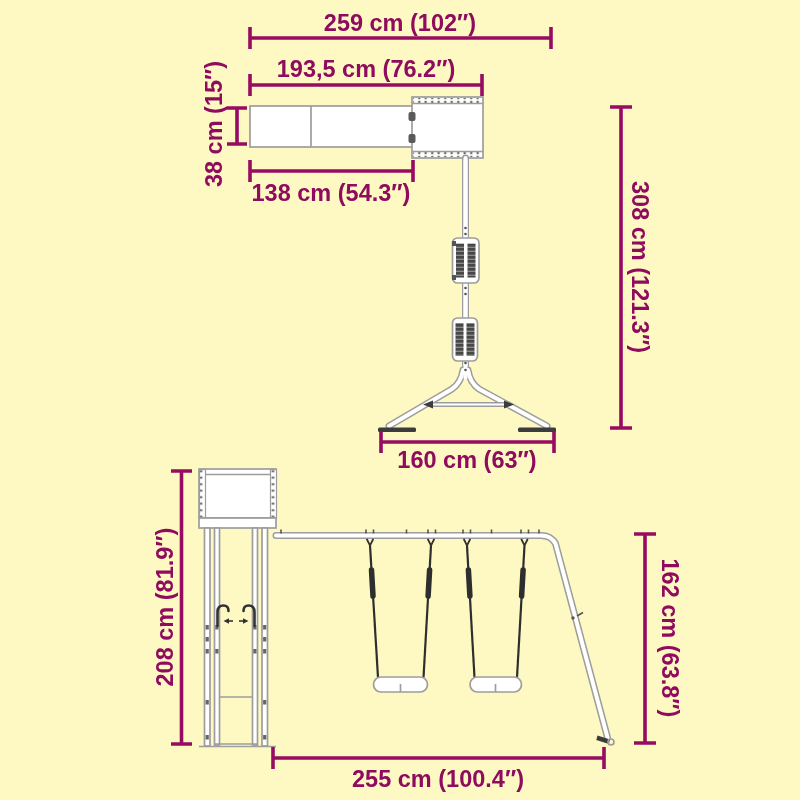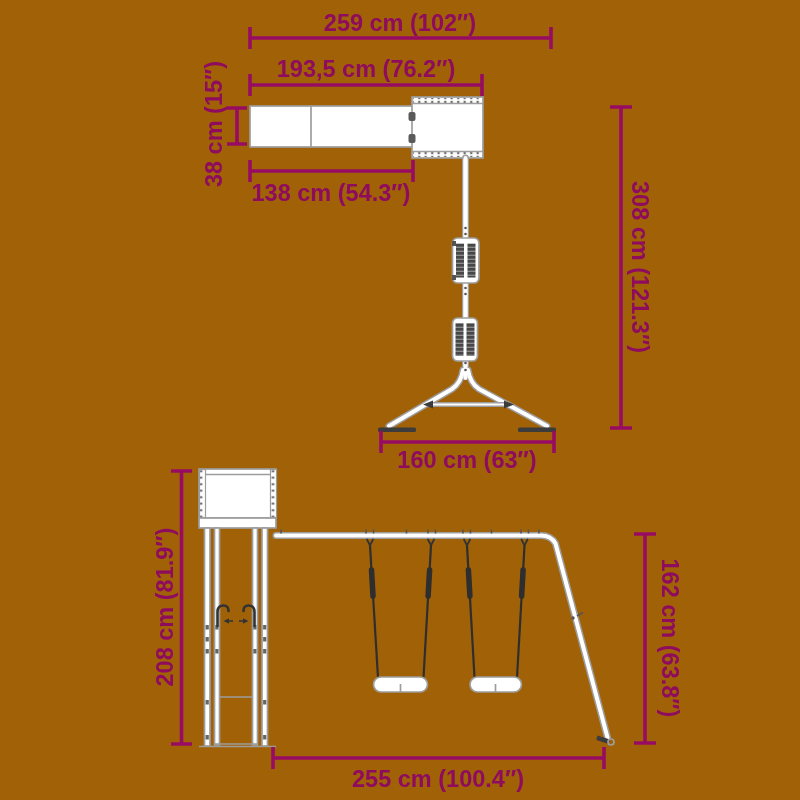--- a/index.html
+++ b/index.html
@@ -1,16 +1,16 @@
 <!DOCTYPE html>
 <html><head>
 <meta charset="utf-8">
 <style>
   html,body{margin:0;padding:0;background:#ffffff;}
-  .canvas{position:relative;width:800px;height:800px;background:#a16207;overflow:hidden;}
+  .canvas{position:relative;width:800px;height:800px;background:#fef9c3;overflow:hidden;}
   svg{display:block;}
   .s  {stroke:#9d9d9d;stroke-width:1.7;fill:none;}
   .sw {stroke:#9d9d9d;stroke-width:1.7;fill:#ffffff;}
   .tube-o{stroke:#9d9d9d;stroke-width:7;fill:none;stroke-linecap:round;}
   .tube-i{stroke:#ffffff;stroke-width:4;fill:none;stroke-linecap:round;}
   .dark{fill:#3c3c3c;}
   .dk{stroke:#333333;fill:none;stroke-linecap:round;}
   .rope{stroke:#2e2e2e;stroke-width:2.2;}
   .tb{stroke:#2e2e2e;stroke-width:5.5;stroke-linecap:round;}
   .dim{stroke:#970c62;stroke-width:3.6;fill:none;}

